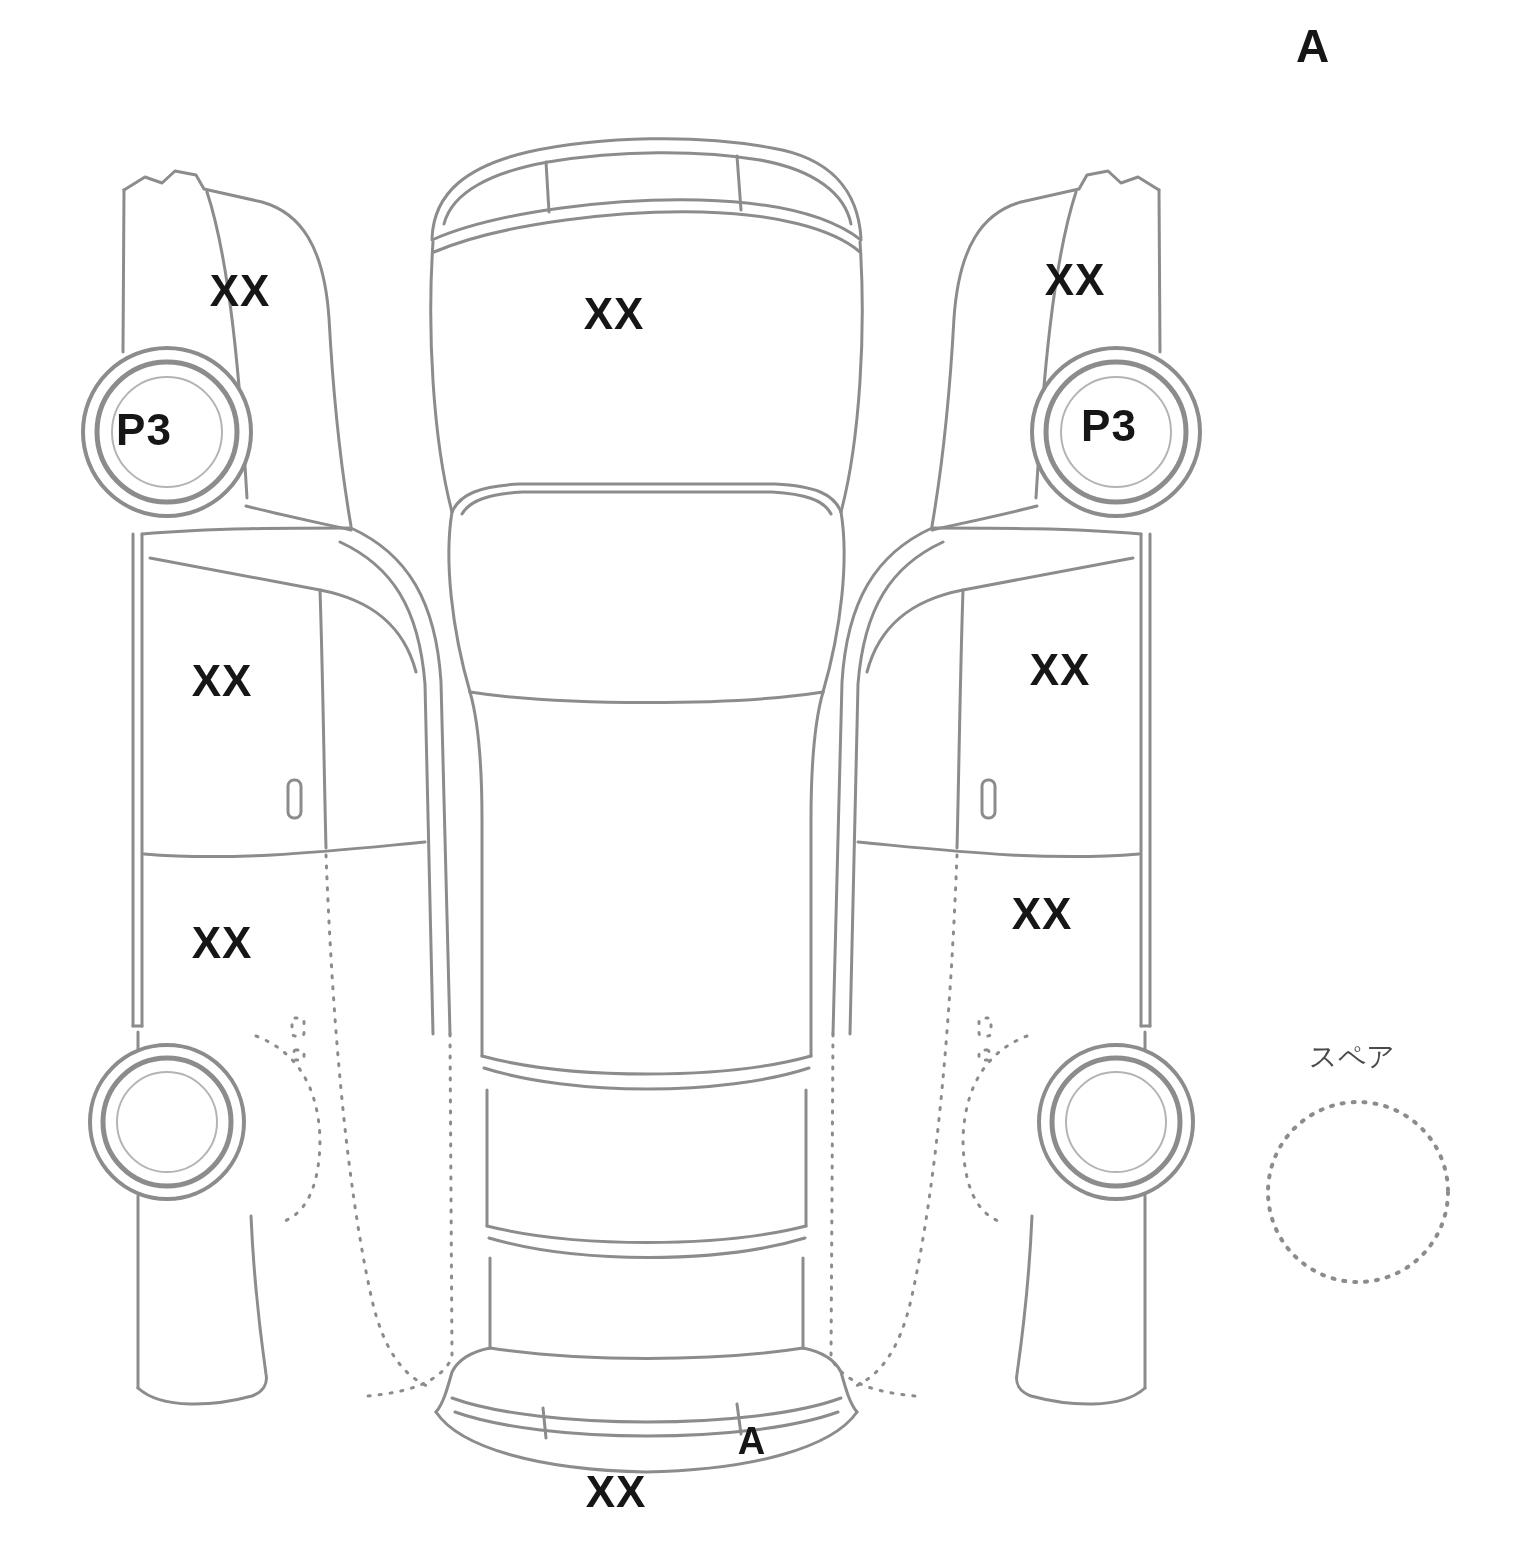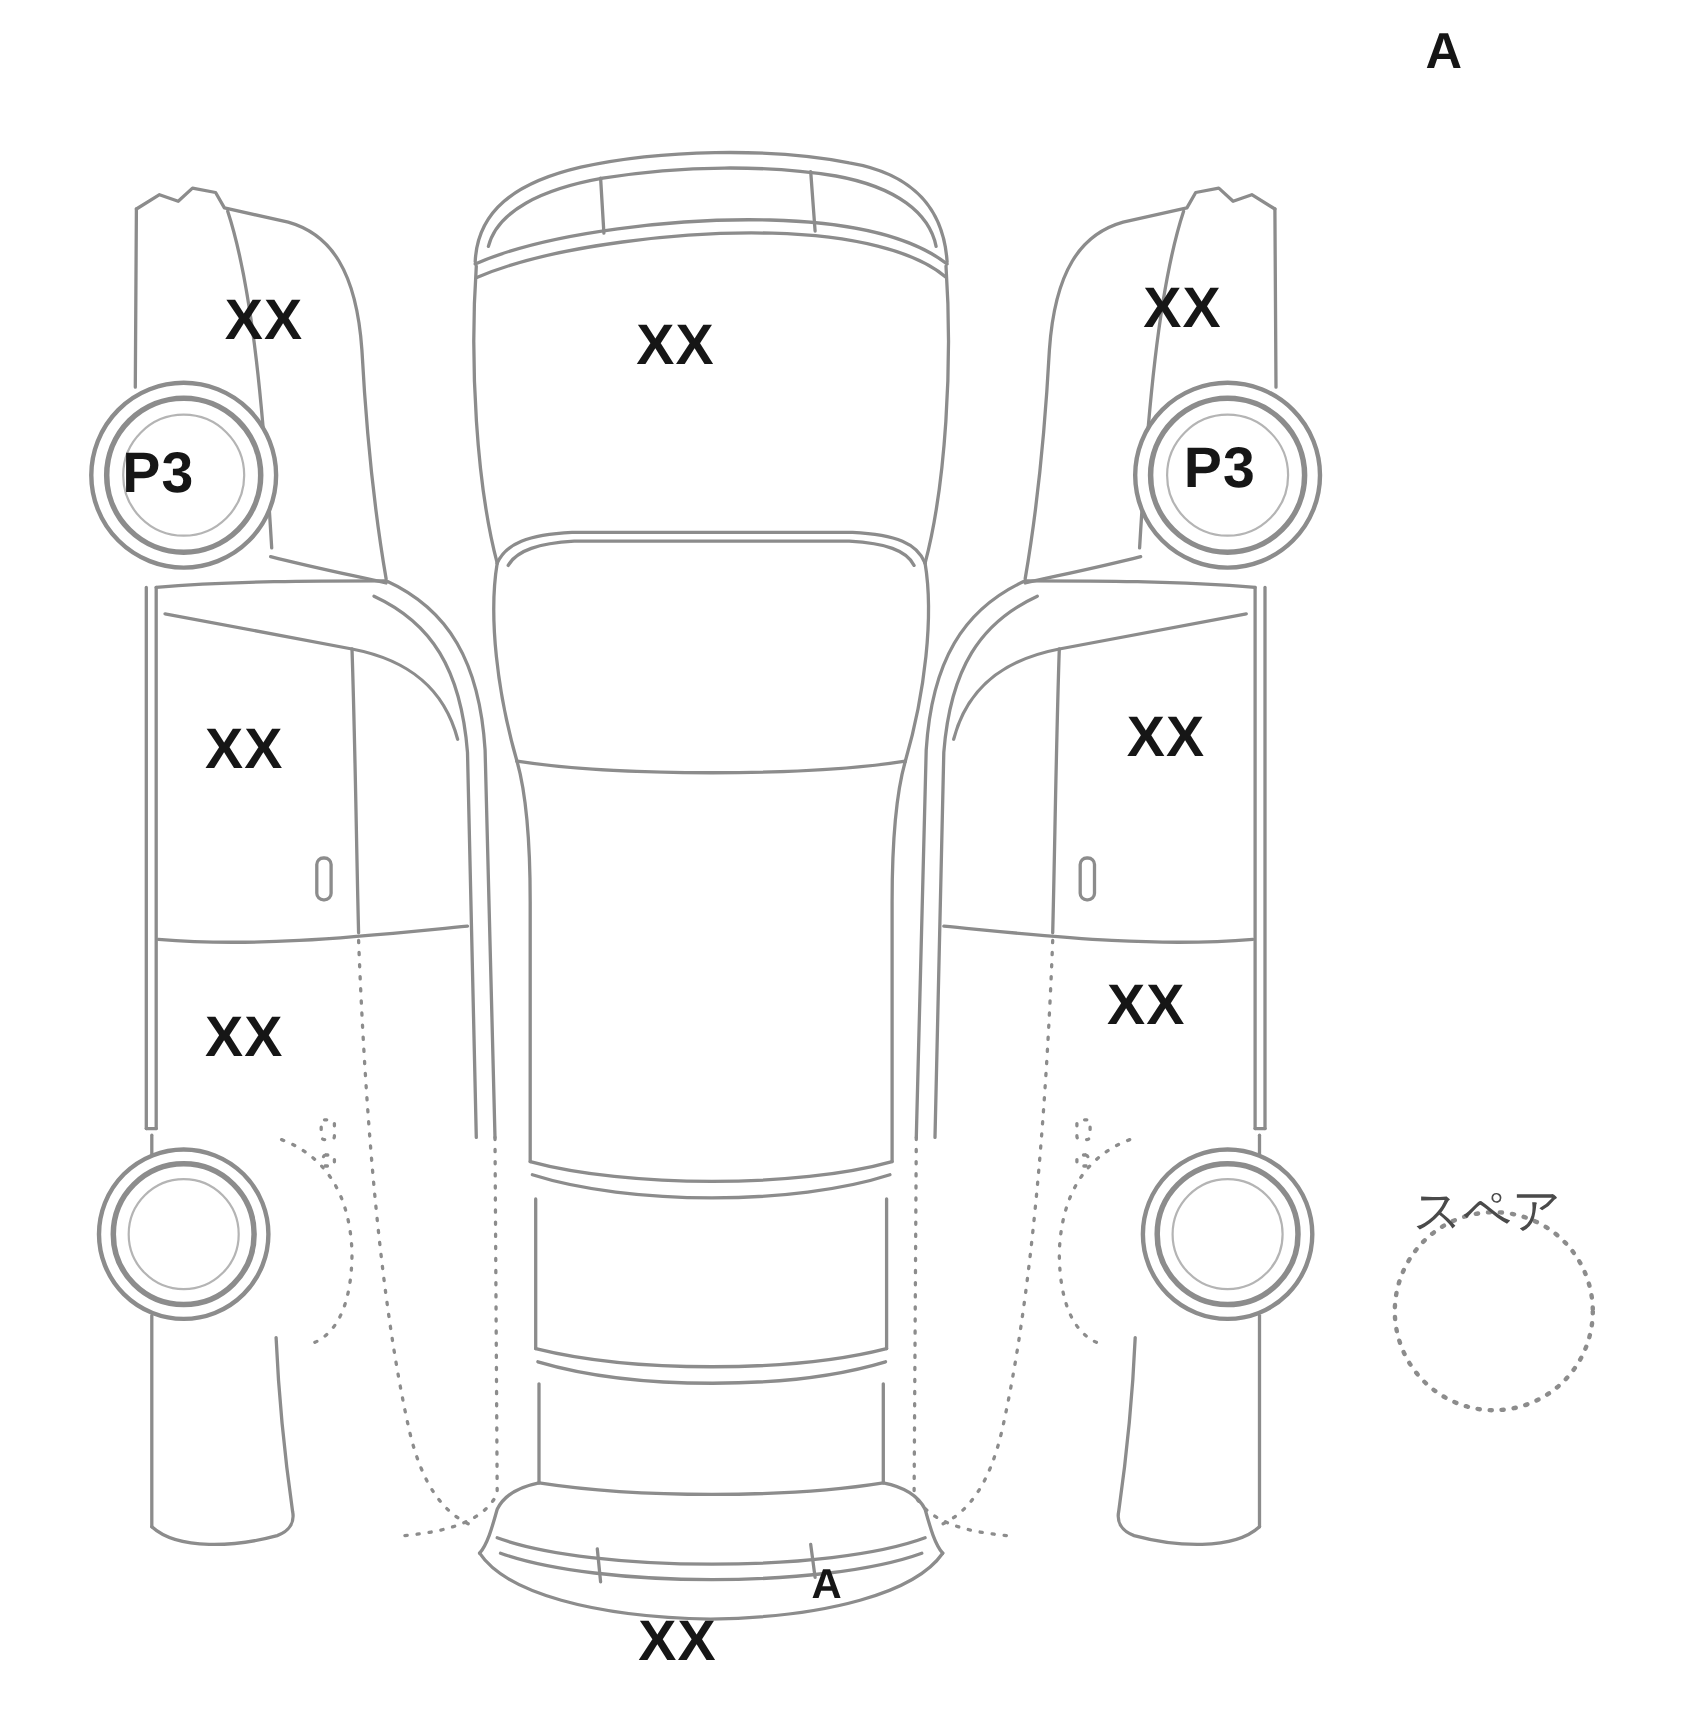--- a/index.html
+++ b/index.html
@@ -22,30 +22,30 @@
   }
   .sk2 { stroke-width:4; }
   .dotted { stroke-dasharray:2 9; stroke-linecap:round; }
   .tire-outer { fill:#ffffff; stroke:var(--line); stroke-width:4; }
   .tire-inner { fill:none; stroke:var(--line); stroke-width:5; }
   .tire-hub   { fill:none; stroke:var(--line); stroke-width:2; opacity:.65; }
   .anno {
     position:absolute;
     transform:translate(-50%,-50%);
     font-weight:bold;
-    font-size:52px;
+    font-size:44px;
     color:#161616;
     letter-spacing:1px;
     white-space:nowrap;
   }
   .spare-label {
     position:absolute;
-    left:1352px; top:1101px;
+    left:1352px; top:1057px;
     transform:translate(-50%,-50%);
-    font-size:44px;
+    font-size:28px;
     color:#4a4a4a;
     white-space:nowrap;
     font-family:Liberation Mono, monospace;
   }
 </style>
 </head>
 <body>
 
 <div class="stage">
 

